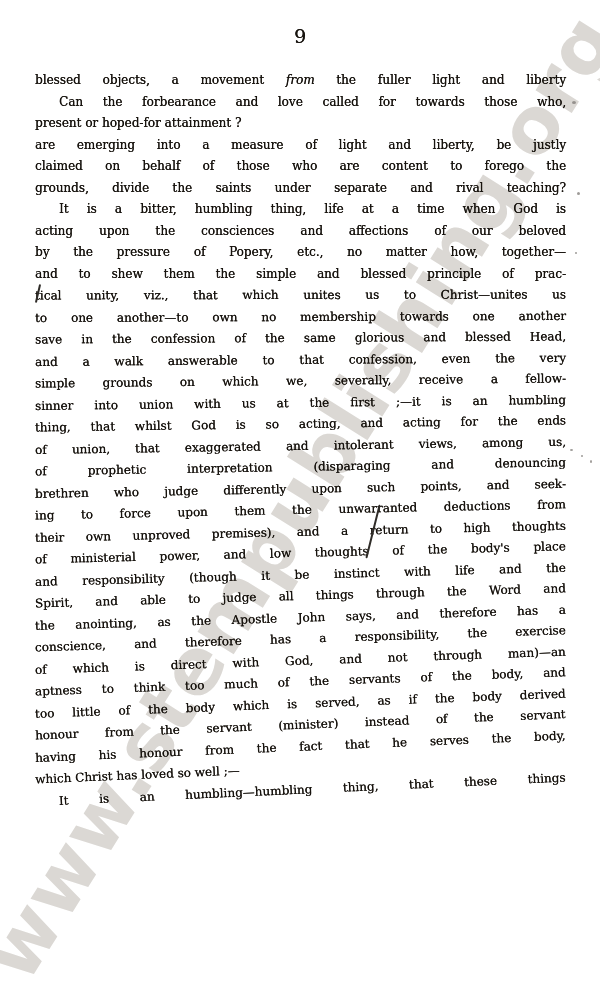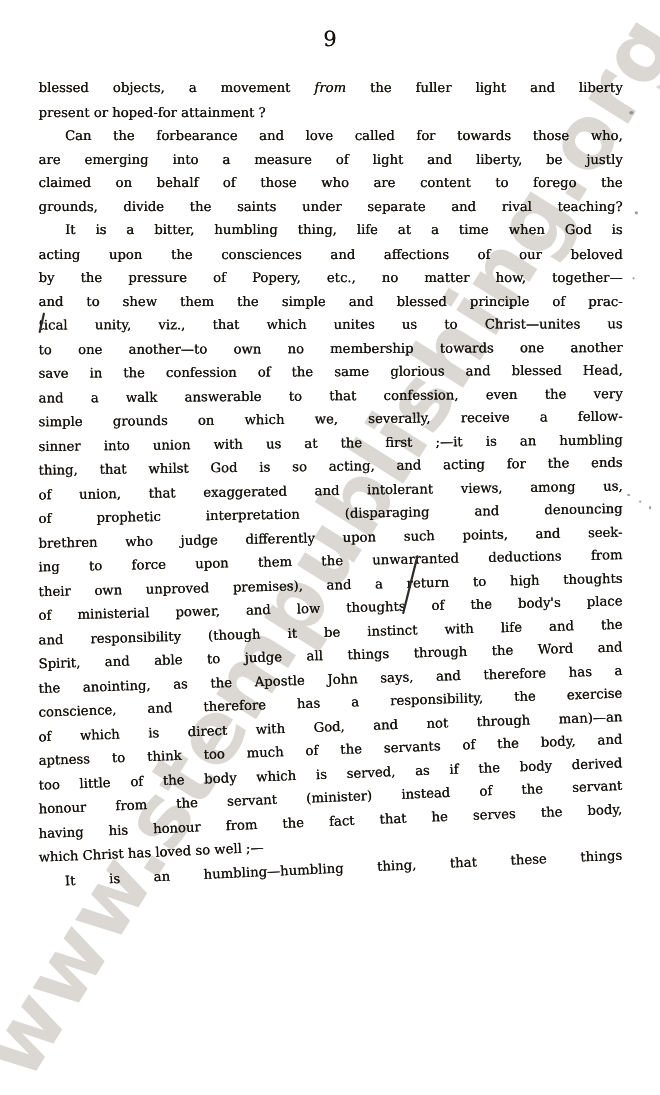--- a/index.html
+++ b/index.html
@@ -42,22 +42,22 @@
 <body>
 
 <div class="page">
 
   <div class="watermark">www.stempublishing.org</div>
 
   <div class="pageno">9</div>
 
   <div class="text">
       <div class="line">blessed objects, a movement <i>from</i> the fuller light and liberty</div>
+      <div class="line indent">Can the forbearance and love called for towards those who,</div>
       <div class="line para-end">present or hoped-for attainment ?</div>
-      <div class="line indent">Can the forbearance and love called for towards those who,</div>
       <div class="line">are emerging into a measure of light and liberty, be justly</div>
       <div class="line">claimed on behalf of those who are content to forego the</div>
       <div class="line">grounds, divide the saints under separate and rival teaching?</div>
       <div class="line indent">It is a bitter, humbling thing, life at a time when God is</div>
       <div class="line">acting upon the consciences and affections of our beloved</div>
       <div class="line">by the pressure of Popery, etc., no matter how, together—</div>
       <div class="line">and to shew them the simple and blessed principle of prac-</div>
       <div class="line" style="transform: translateY(0.5px) rotate(-0.11deg);">tical unity, viz., that which unites us to Christ—unites us</div>
       <div class="line" style="transform: translateY(1px) rotate(-0.22deg);">to one another—to own no membership towards one another</div>
       <div class="line" style="transform: translateY(1.5px) rotate(-0.33deg);">save in the confession of the same glorious and blessed Head,</div>

